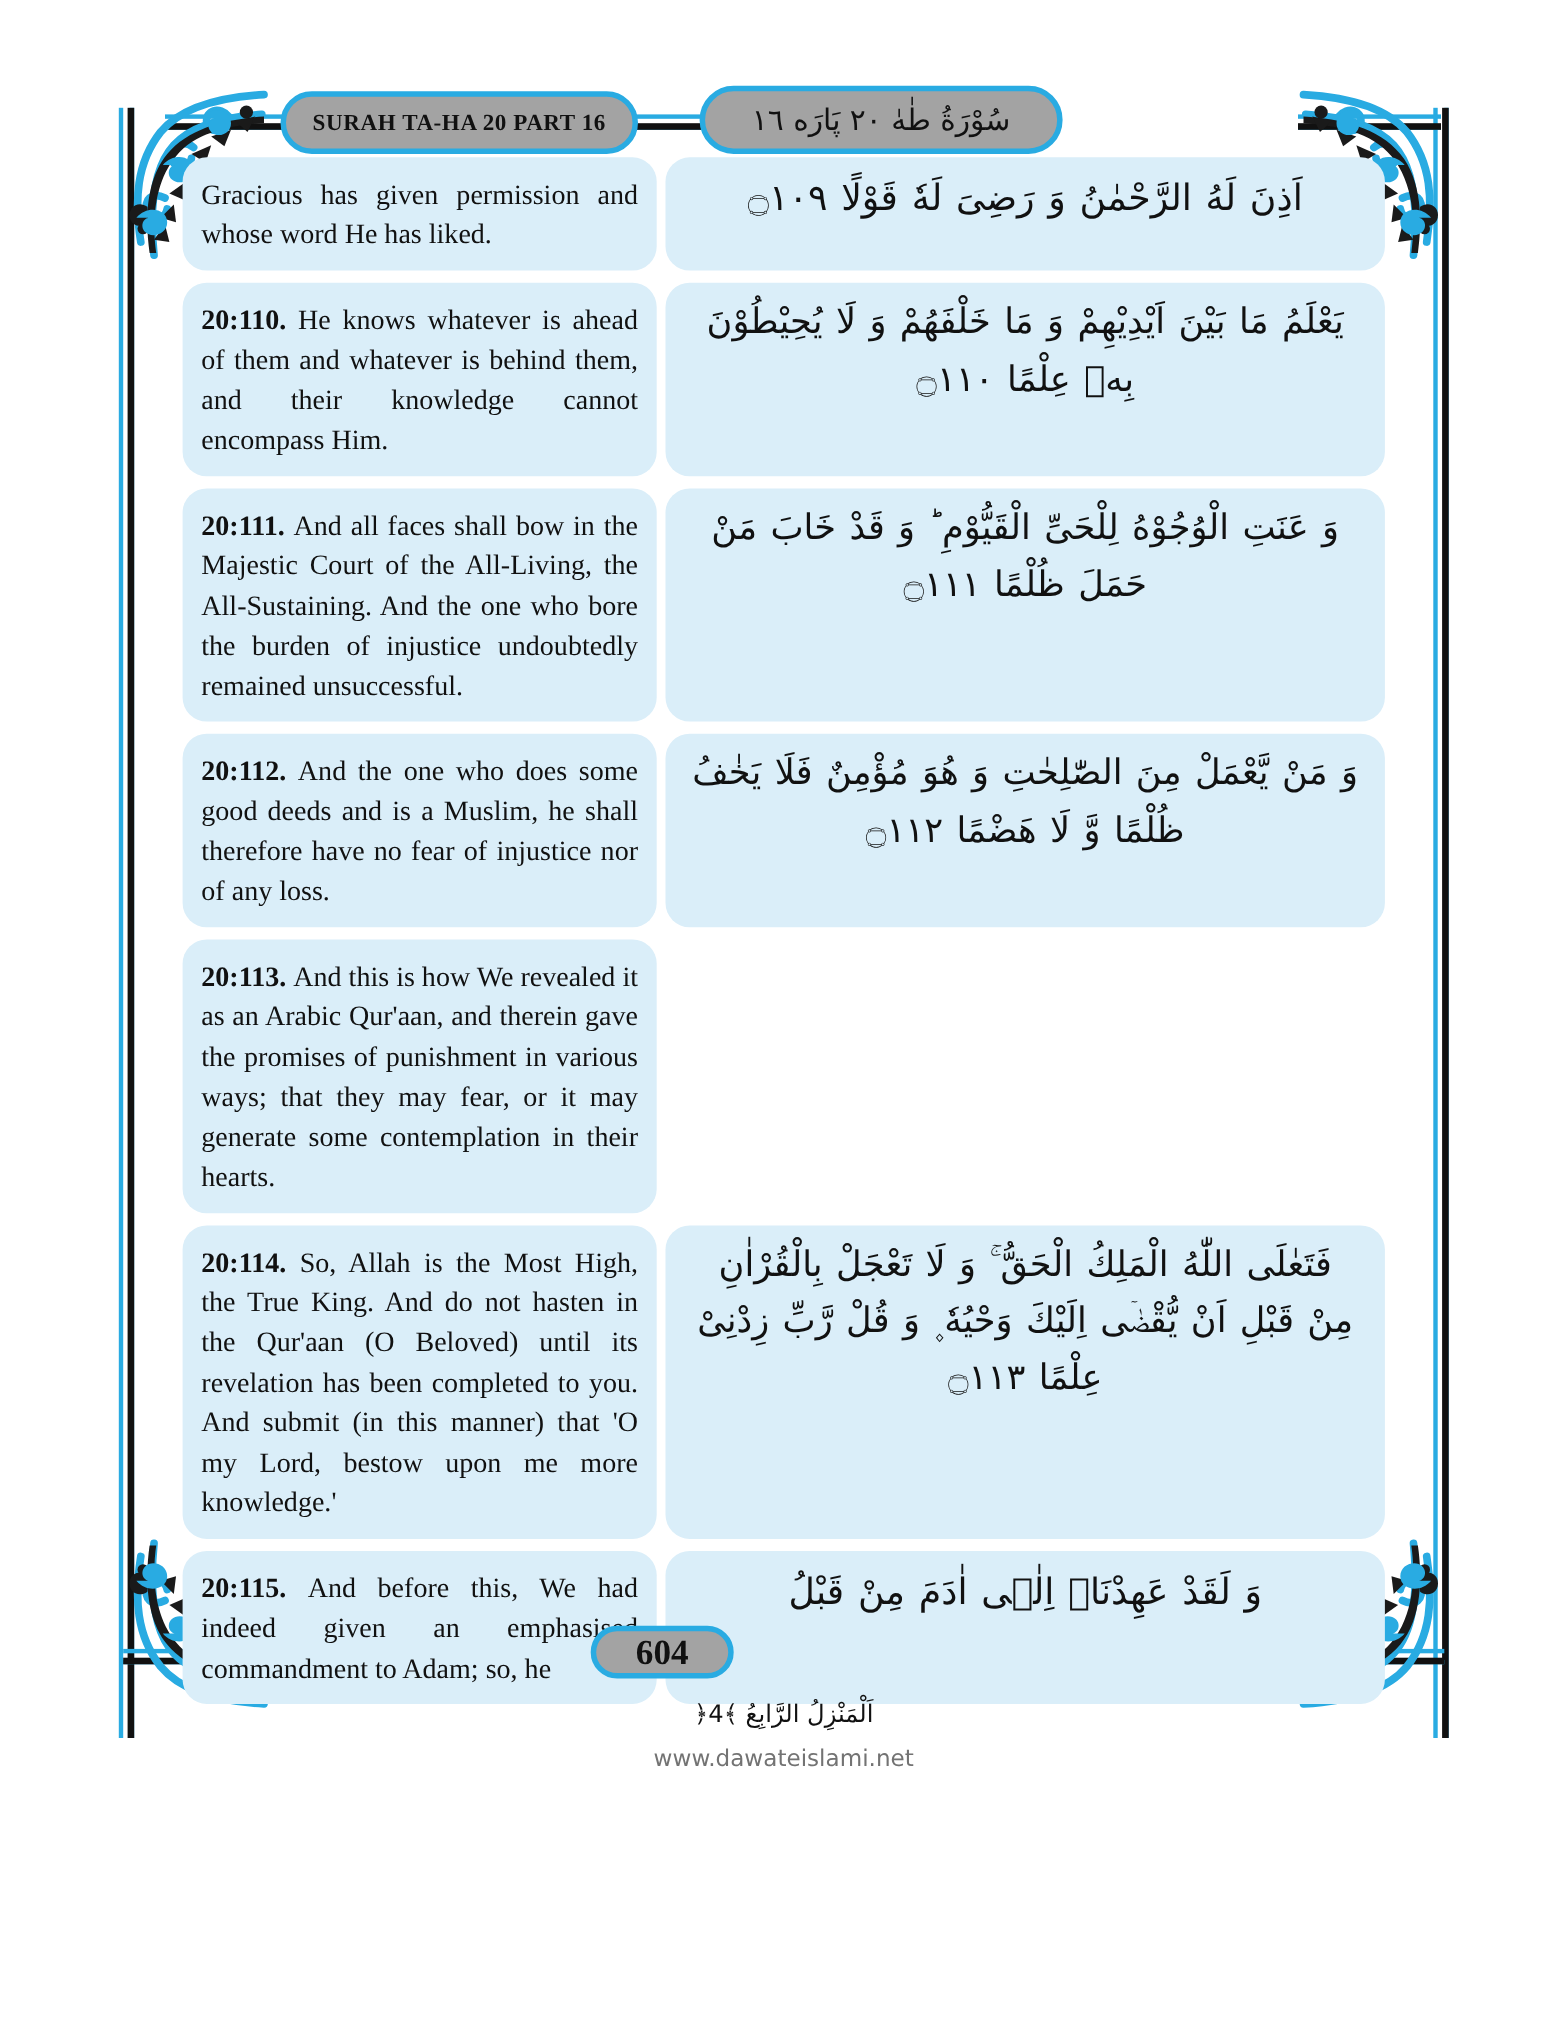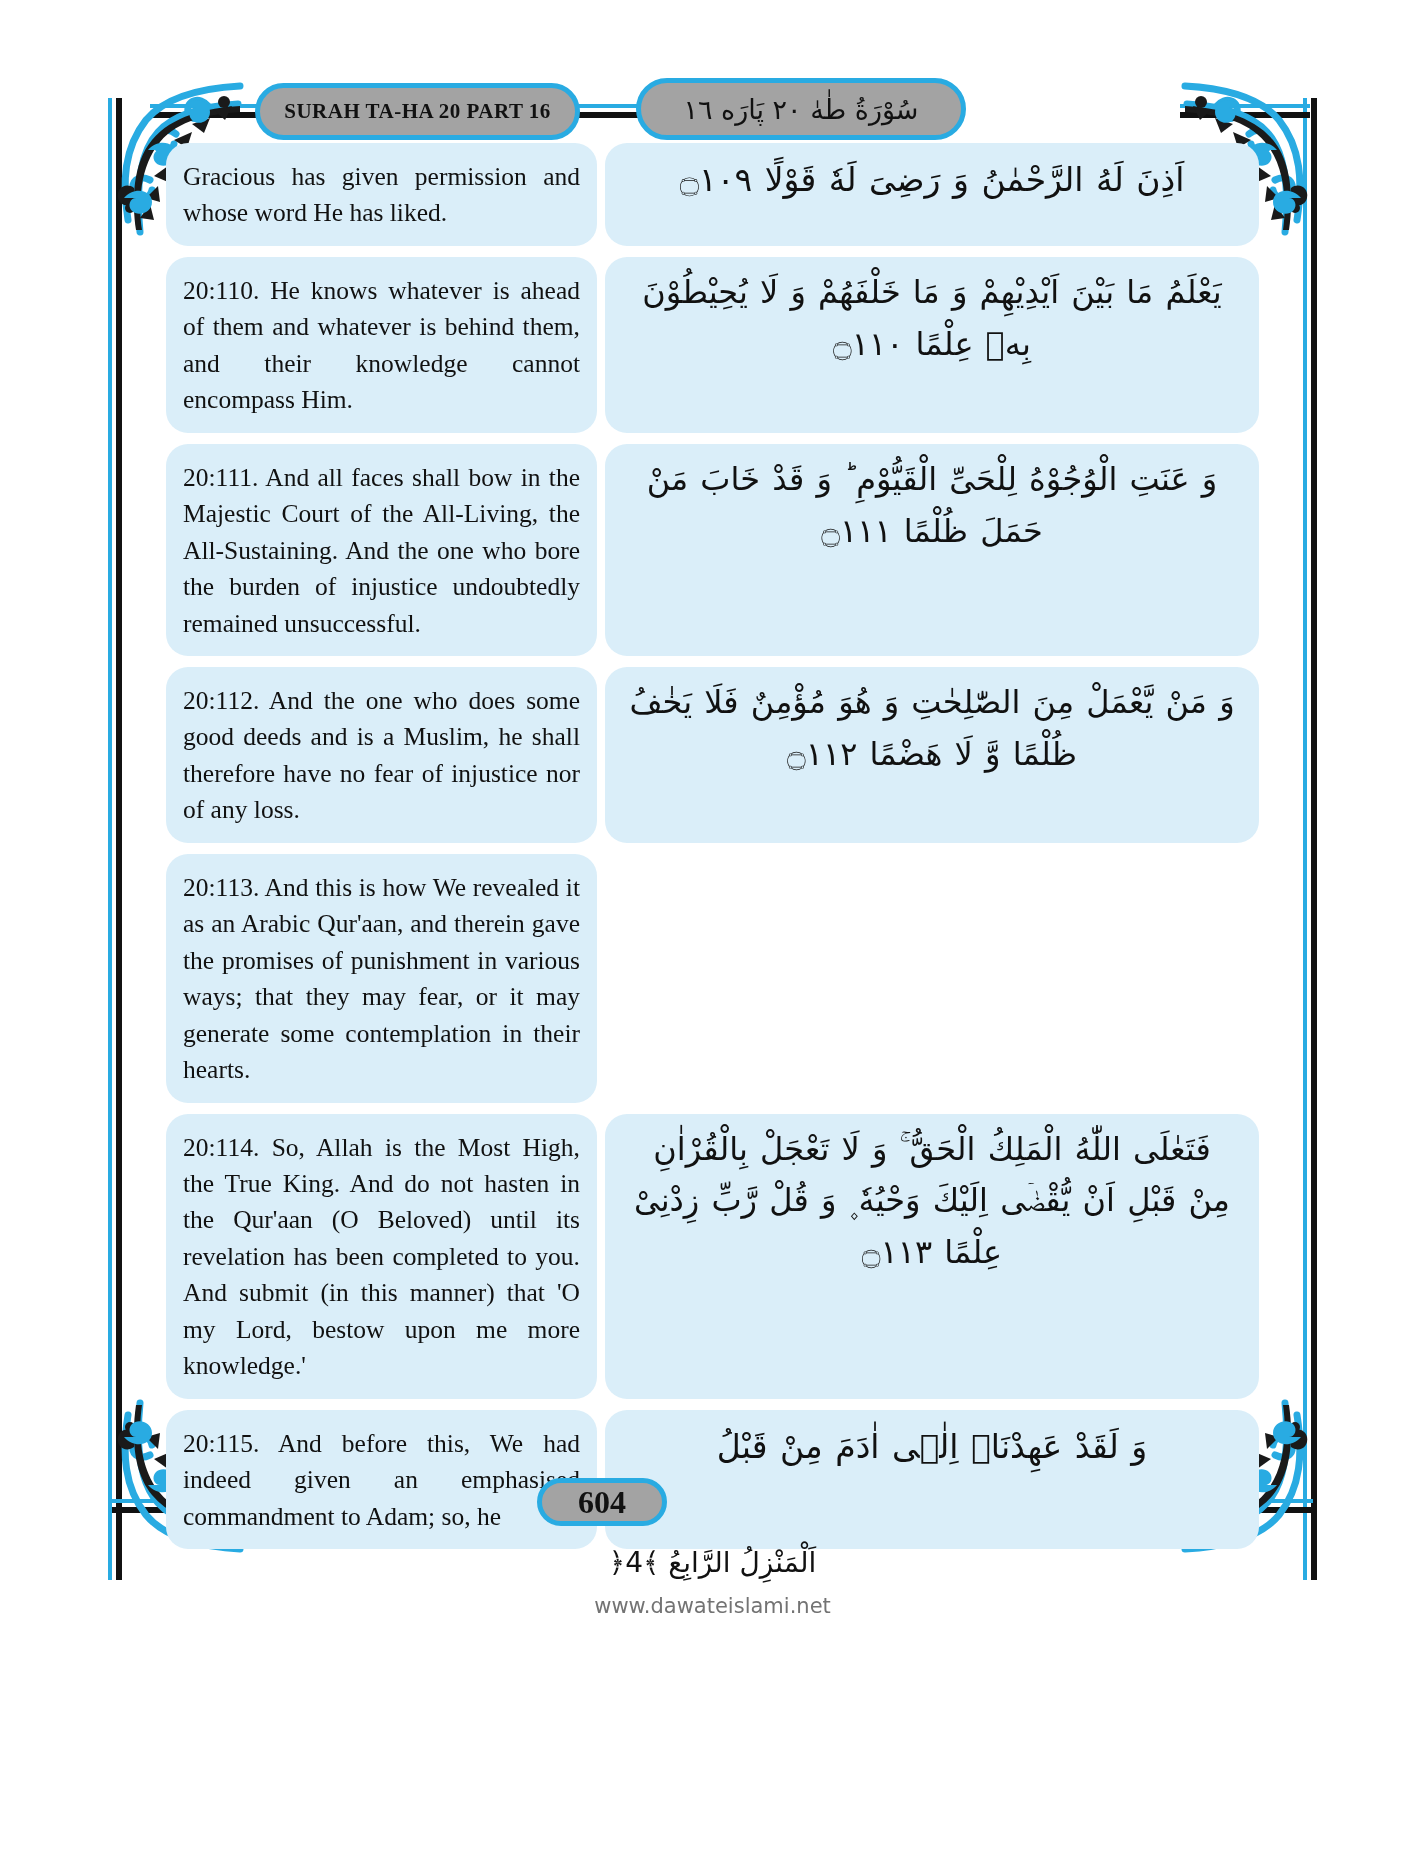--- a/index.html
+++ b/index.html
@@ -190,21 +190,21 @@
     padding: 16px 17px 14px 17px;
     font-family: "Liberation Serif", serif;
     font-size: 25.5px;
     line-height: 1.43;
     color: #111;
     text-align: justify;
     text-justify: inter-word;
     hyphens: none;
   }
   .cell-en .vnum {
-    font-weight: normal;
+    font-weight: bold;
   }
   .cell-ar {
     flex: 1 1 auto;
     padding: 10px 22px 12px 22px;
     font-family: "DejaVu Sans", sans-serif;
     font-size: 33px;
     line-height: 1.62;
     color: #111;
     direction: rtl;
     text-align: center;
@@ -215,21 +215,21 @@
   
   .footer {
     position: absolute;
     left: 0;
     top: 1546px;
     width: 1425px;
     text-align: center;
   }
   .manzil {
     font-family: "DejaVu Sans", sans-serif;
-    font-size: 28px;
+    font-size: 22px;
     color: #111;
     direction: rtl;
     line-height: 1.2;
   }
   .site {
     font-family: "DejaVu Sans", sans-serif;
     font-size: 21px;
     color: #737373;
     margin-top: 14px;
   }

